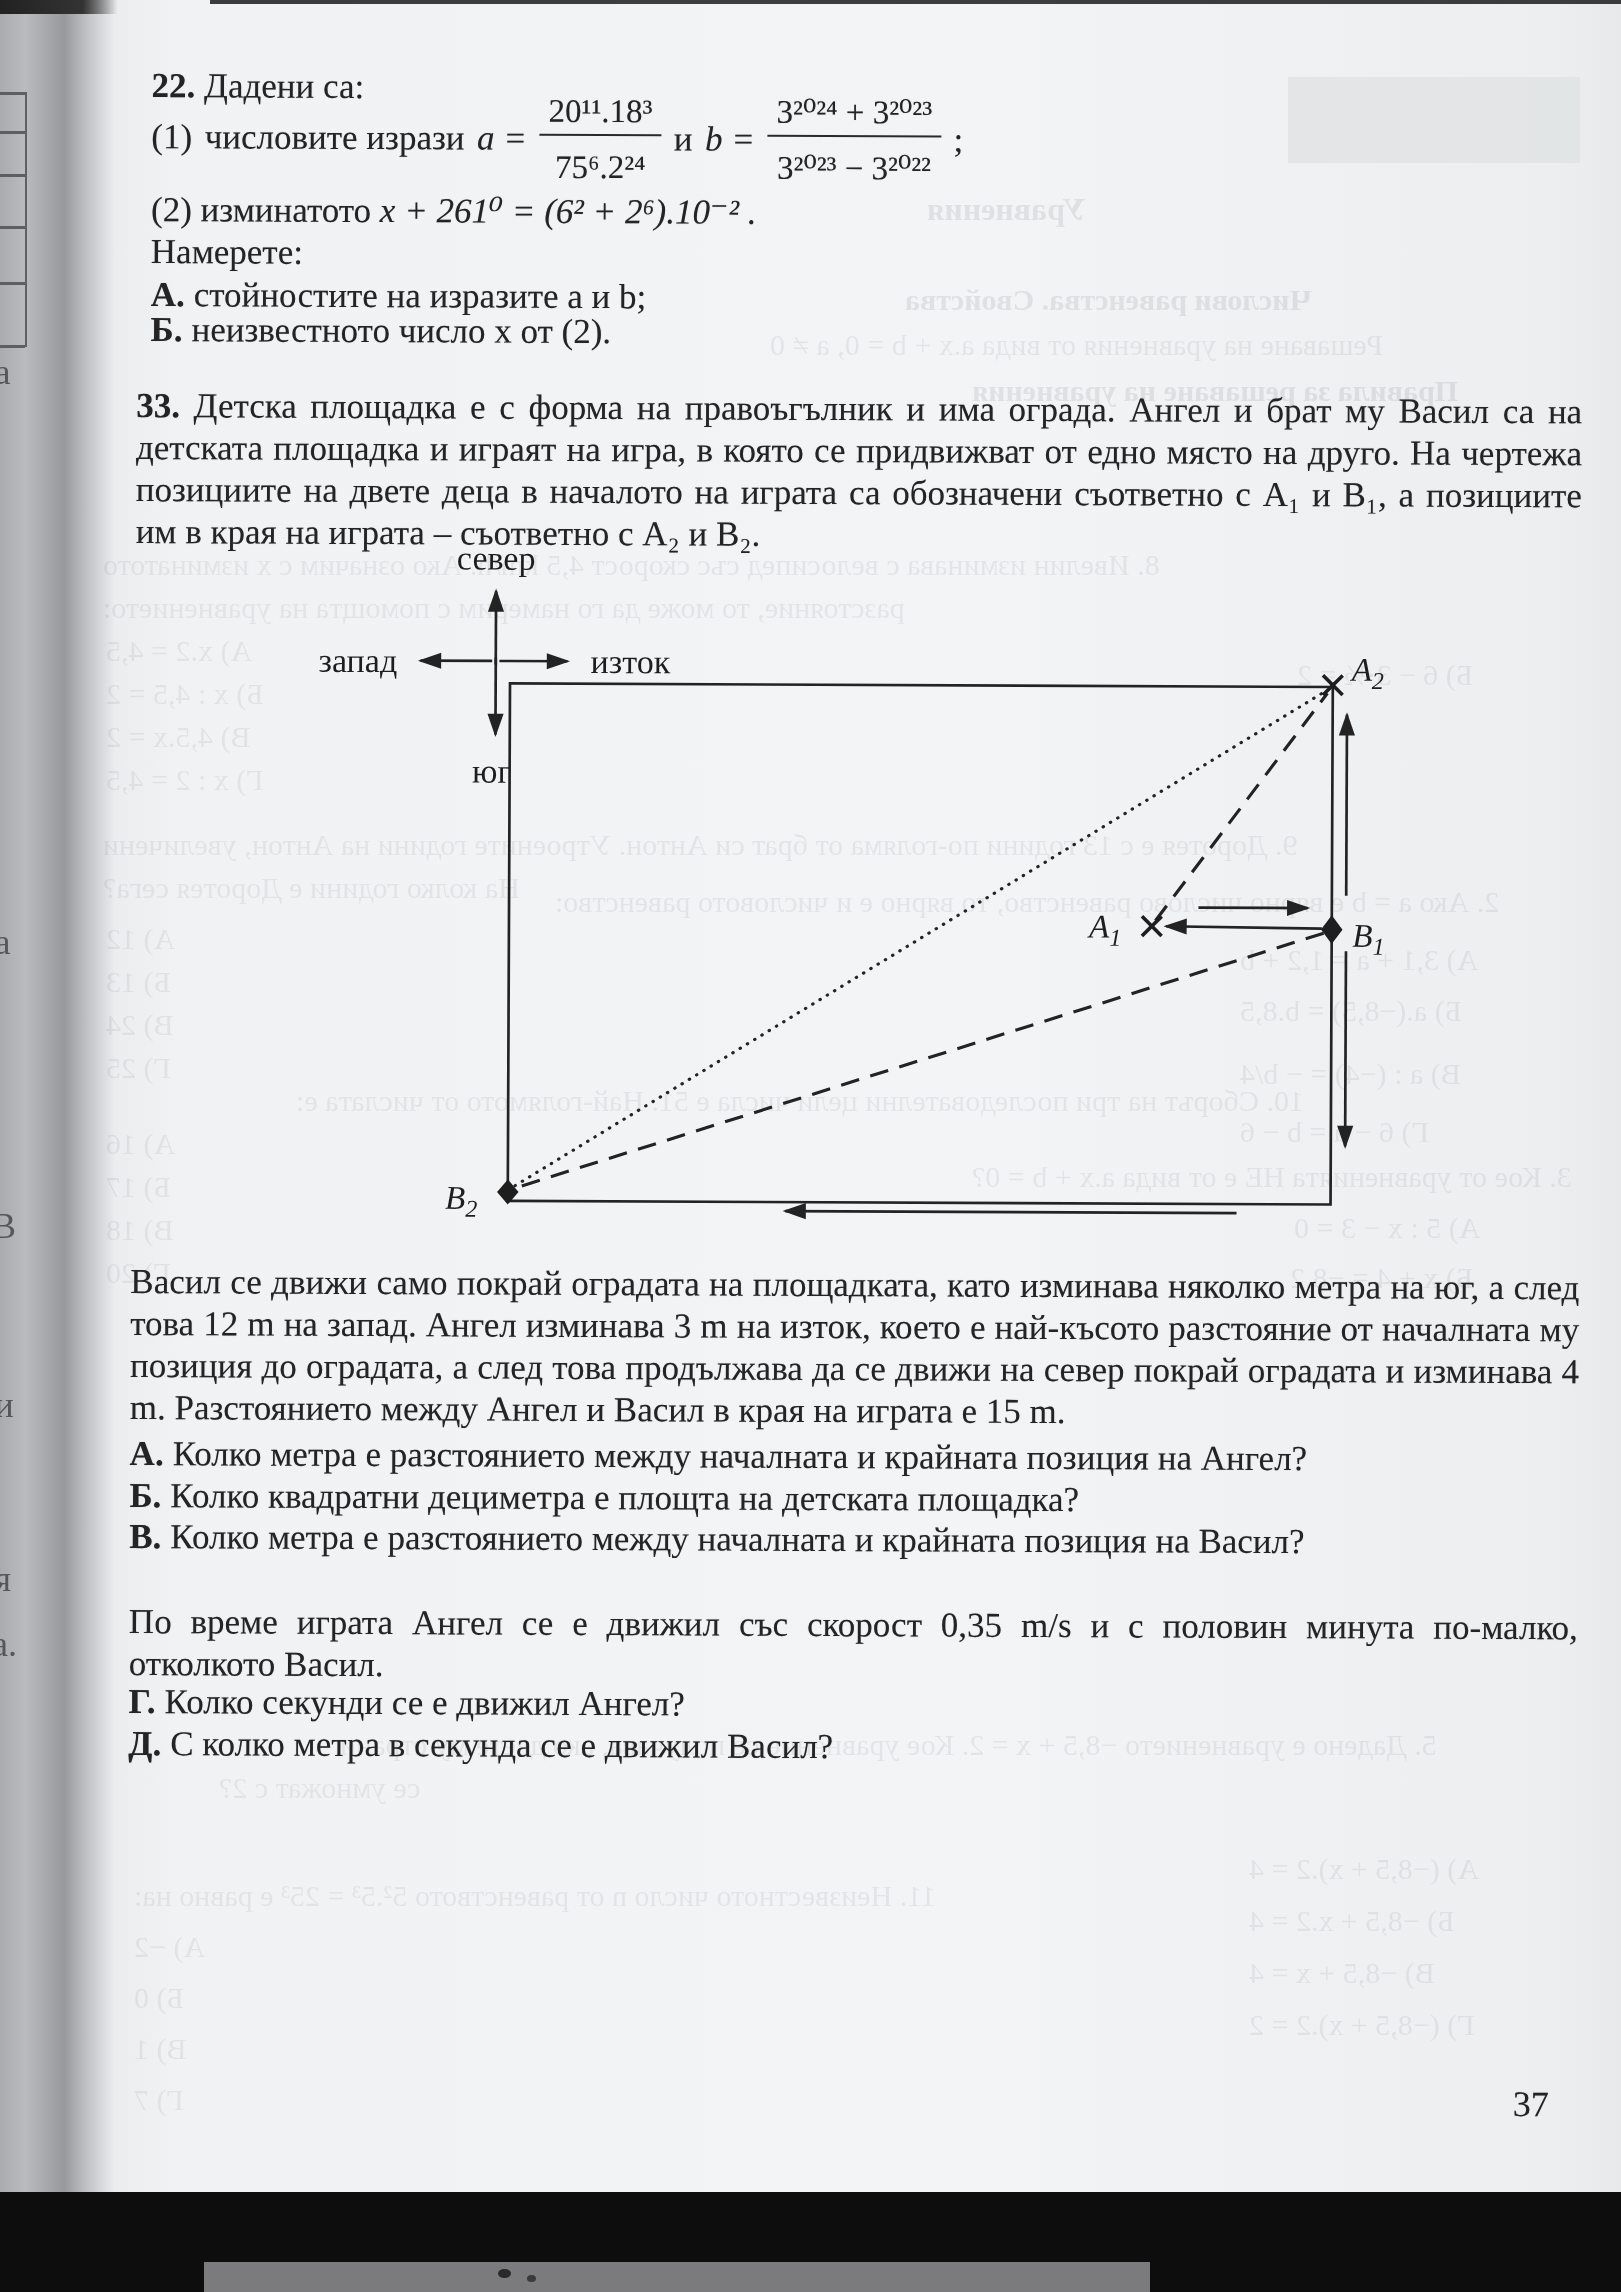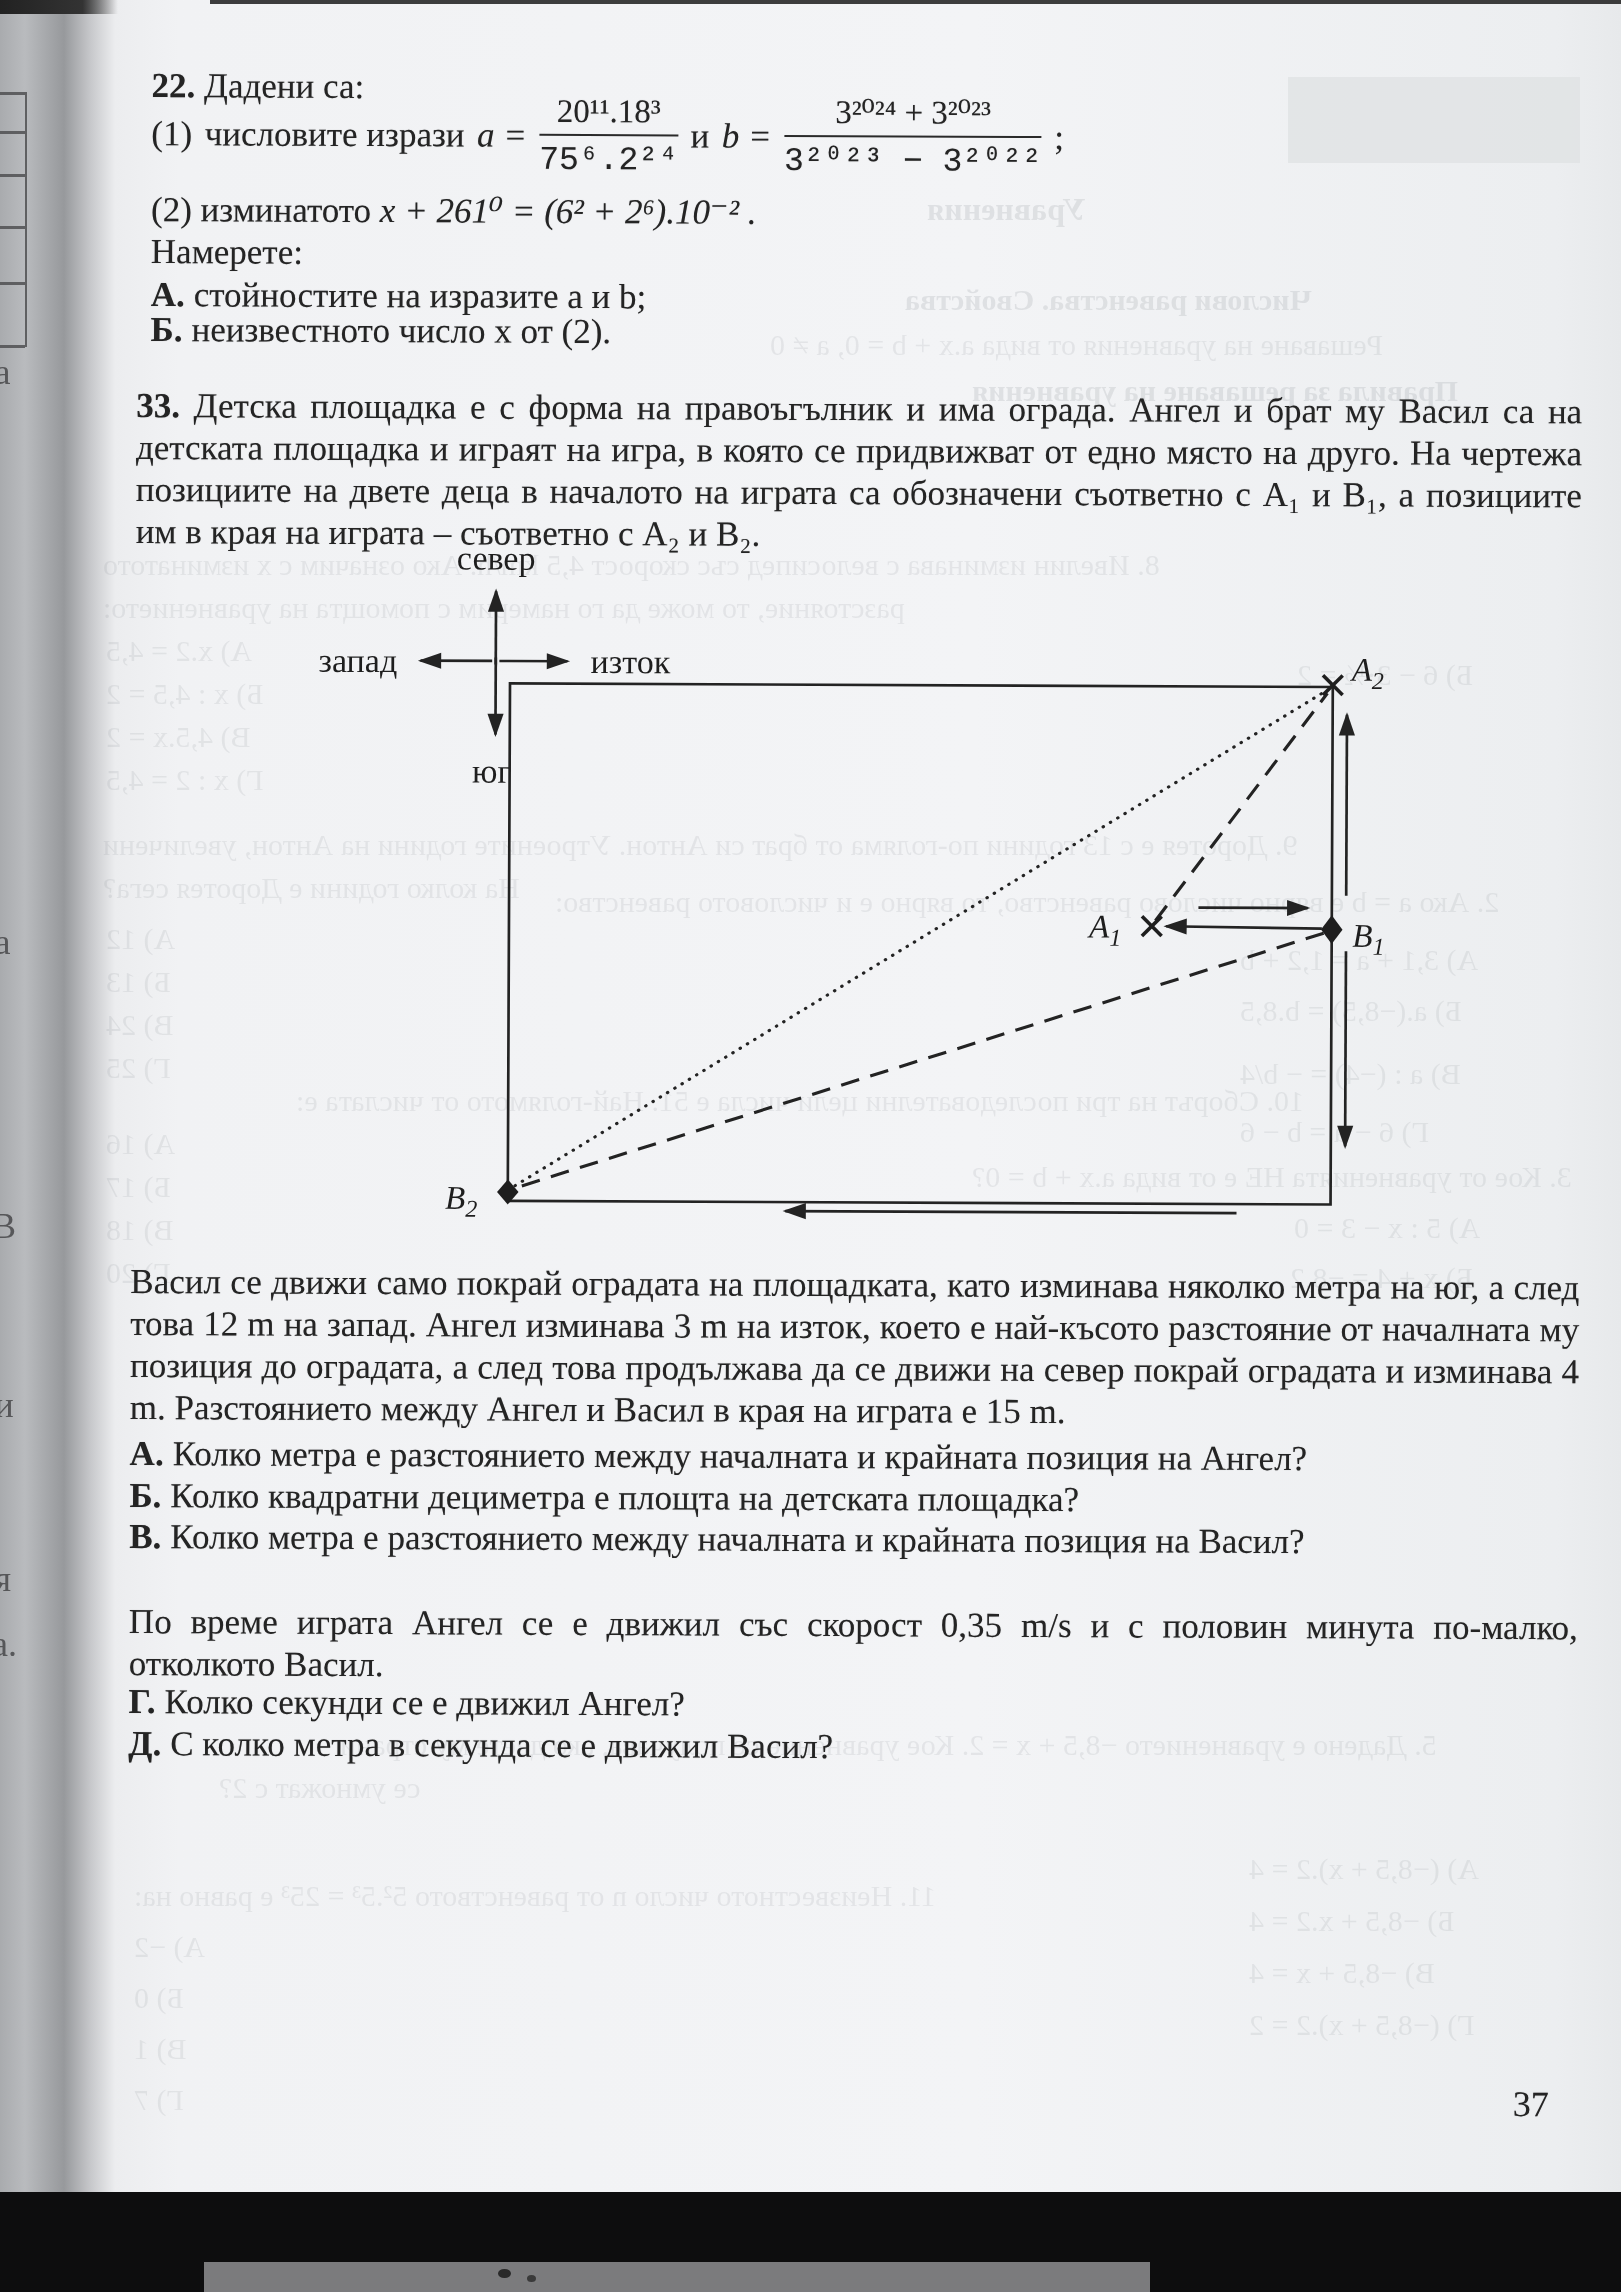--- a/index.html
+++ b/index.html
@@ -15,21 +15,21 @@
   .b{font-weight:bold;}
   .it{font-style:italic;}
   .body-text{font-size:35px;line-height:42px;}
   .para{text-align:justify;}
   .qline{font-size:35px;}
   .qline .qlab{font-weight:bold;margin-right:9px;}
   
   .mathrow{display:flex;align-items:center;gap:12.5px;font-size:35px;}
   .frac{display:inline-flex;flex-direction:column;text-align:center;font-size:33px;line-height:1.18;}
   .frac .num{border-bottom:2.2px solid #2a2a2a;padding:0 9px 2.7px;}
-  .frac .den{padding-top:6px;font-family:Liberation Mono, monospace;}
+  .frac .den{padding-top:12px;}
   
   .ghost{position:absolute;transform:scaleX(-1);color:#5c646c;opacity:.10;white-space:nowrap;filter:blur(0.5px);font-family:"Liberation Serif","DejaVu Serif",serif;}
   .ghost.gb{font-weight:bold;opacity:.13;}
   
   .edge-letter{position:absolute;color:#3a3a3c;font-size:36px;opacity:.75;}
   
   .topline{position:absolute;left:210px;top:0;width:1411px;height:3.6px;background:#1c1c1c;opacity:.85;}
   .topblob{position:absolute;left:0;top:0;width:118px;height:14.3px;background:linear-gradient(90deg,#222 0%,#333 70%,rgba(51,51,51,0) 100%);}
   .bottomband{position:absolute;left:0;top:2192px;width:1621px;height:100px;background:#0d0d0e;}
   .bottomstrip{position:absolute;left:204px;top:2262px;width:946px;height:30px;background:#7b7b7d;}

